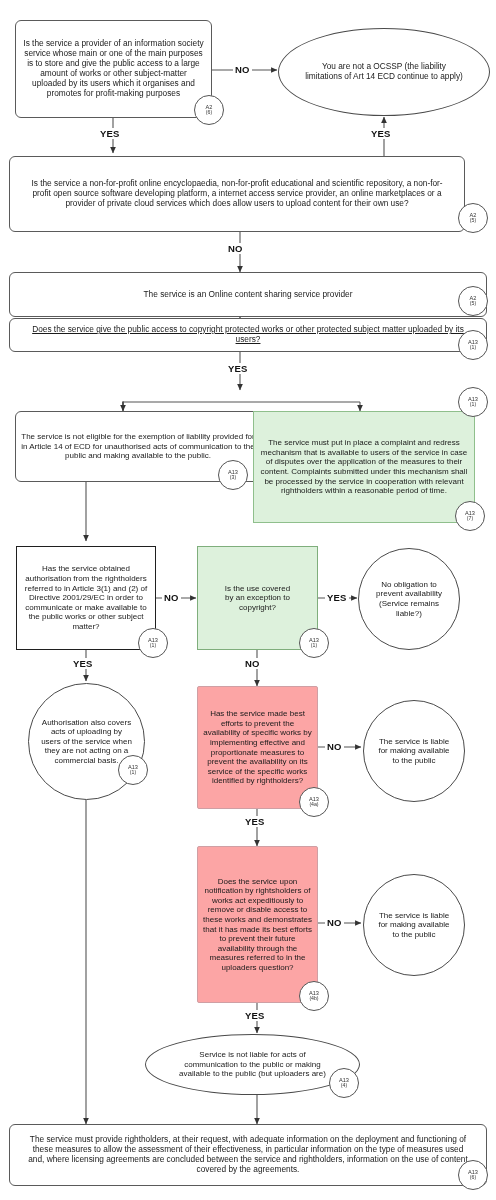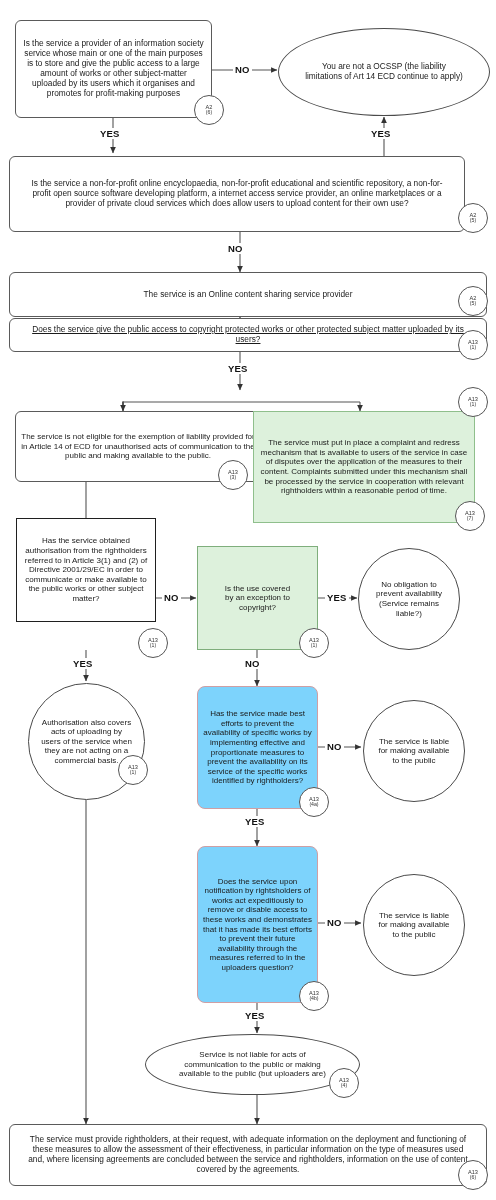--- a/index.html
+++ b/index.html
@@ -40,23 +40,23 @@
     border-radius:0;
     border:1.6px solid #1f1f1f;
   }
   .rect.green{
     background:#ddf1dc;
     border:1px solid #8fbf8c;
     border-radius:0;
   }
   .rect.green.sq{border:1px solid #7fae7c;}
   .rect.pink{
-    background:#7dd3fc;
+    background:#fca5a5;
     border:1px solid #cf9fa4;
-    border-radius:8px;
+    border-radius:2px;
   }
   .circ{
     border:1px solid #4a4a4a;
     background:#ffffff;
     border-radius:50%;
   }
   .ellip{
     border:1px solid #4a4a4a;
     background:#ffffff;
     border-radius:50%/50%;
@@ -212,21 +212,21 @@
   </div>
 
   <div class="node rect green t10" style="left:253px;top:411px;width:222px;height:112px;padding:3px 6px;">
     <span>The service must put in place a complaint and redress mechanism that is available to users of the service in case of disputes over the application of the measures to their content. Complaints submitted under this mechanism shall be processed by the service  in cooperation with relevant rightholders within a reasonable period of time.</span>
   </div>
   <div class="badge" style="left:455px;top:501px;">
     <span class="b1">A13</span>
     <span class="b2">(7)</span>
   </div>
 
-  <div class="node rect sharp t10" style="left:16px;top:518px;width:140px;height:104px;padding:2px 4px;">
+  <div class="node rect sharp t10" style="left:16px;top:546px;width:140px;height:104px;padding:2px 4px;">
     <span>Has the service obtained authorisation from the rightholders referred to in Article 3(1) and (2) of Directive 2001/29/EC in order to communicate or make available to the public works or other subject matter?</span>
   </div>
   <div class="badge" style="left:138px;top:628px;">
     <span class="b1">A13</span>
     <span class="b2">(1)</span>
   </div>
   <div class="elabel" style="left:162px;top:592px;">NO</div>
   <div class="elabel" style="left:71px;top:658px;">YES</div>
 
   <div class="node rect green sq t10" style="left:197px;top:546px;width:121px;height:104px;padding:2px 23px;">

